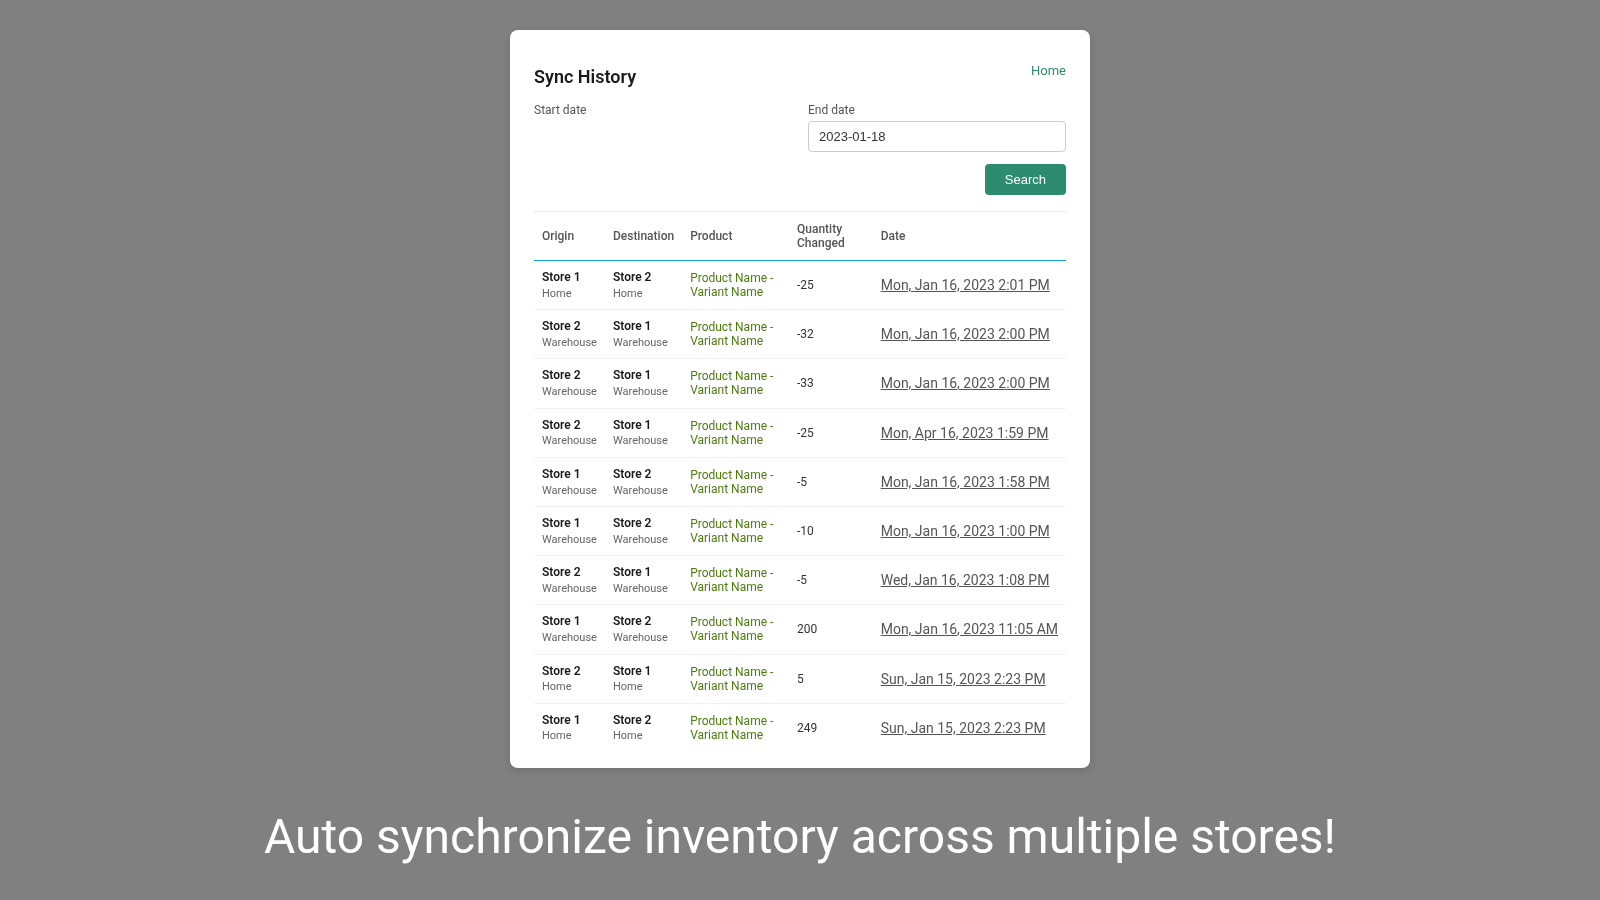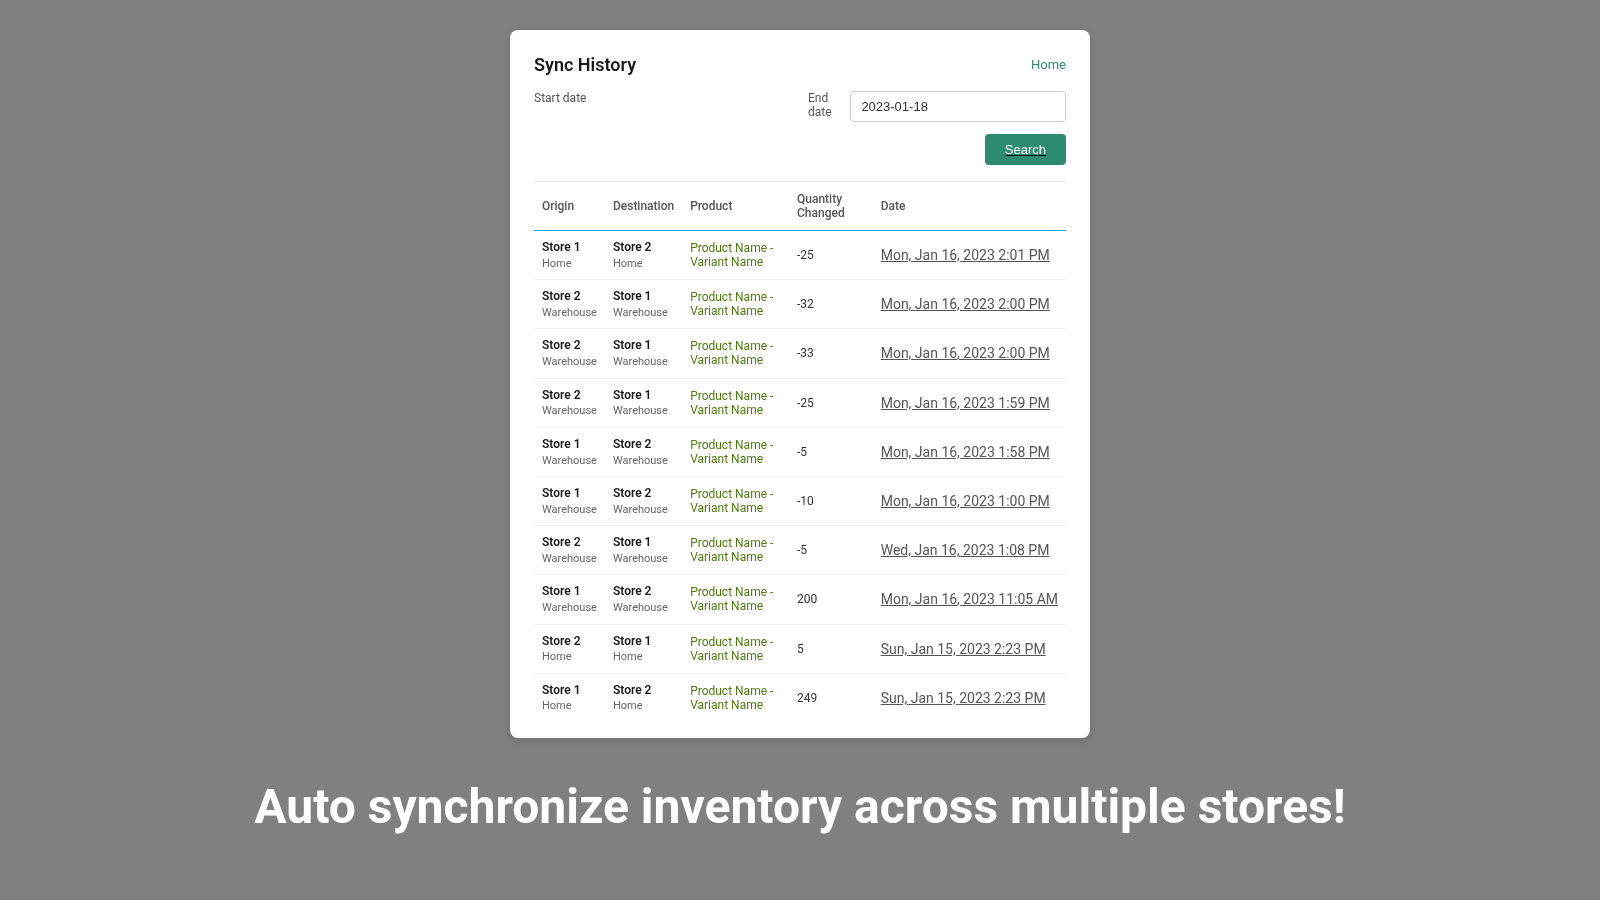--- a/index.html
+++ b/index.html
@@ -25,57 +25,57 @@
     .card-header {
       display: flex;
       justify-content: space-between;
       align-items: center;
       margin-bottom: 16px;
     }
     .card-title {
       font-size: 18px;
       font-weight: 600;
       color: #1a1a1a;
+      margin-top: 12px;
     }
     .home-link {
       color: #2d8c6f;
       font-size: 13px;
       text-decoration: none;
       cursor: pointer;
     }
     .date-row {
       display: flex;
       gap: 16px;
       margin-bottom: 12px;
     }
     .date-field {
       flex: 1;
       display: flex;
-      flex-direction: row;
+      flex-direction: column;
       gap: 4px;
     }
     .date-field label {
       font-size: 12px;
       color: #555;
       font-weight: 400;
     }
     .date-field input {
       border: 1px solid #ccc;
       border-radius: 4px;
       padding: 7px 10px;
       font-size: 13px;
       color: #333;
       width: 100%;
       outline: none;
     }
     .search-row {
       display: flex;
       justify-content: flex-end;
       margin-bottom: 16px;
-      text-decoration: underline;
     }
     .search-btn {
       background-color: #2d8c6f;
       color: #fff;
       border: none;
       border-radius: 4px;
       padding: 8px 20px;
       font-size: 13px;
       font-weight: 500;
       cursor: pointer;
@@ -130,21 +130,21 @@
     }
     .date-cell {
       color: #555;
       font-size: 14px;
       white-space: nowrap;
       text-decoration: underline;
     }
     .bottom-text {
       color: #fff;
       font-size: 48px;
-      font-weight: 700;
+      font-weight: 400;
       text-align: center;
       margin-top: 40px;
       padding: 0 80px;
       line-height: 1.2;
       text-shadow: none;
     }
   </style>
 </head>
 <body>
 
@@ -247,21 +247,21 @@
         <div class="cell-main">Store 1</div>
         <div class="cell-sub">Warehouse</div>
       </td>
       <td>
         <span class="product-name">Product Name - Variant Name</span>
       </td>
       <td>
         <span class="qty">-25</span>
       </td>
       <td>
-        <span class="date-cell">Mon, Jan 16, 2023 1:59 PM</span>
+        <span class="date-cell">Mon, Apr 16, 2023 1:59 PM</span>
       </td>
     </tr>
         <tr>
       <td>
         <div class="cell-main">Store 1</div>
         <div class="cell-sub">Warehouse</div>
       </td>
       <td>
         <div class="cell-main">Store 2</div>
         <div class="cell-sub">Warehouse</div>

